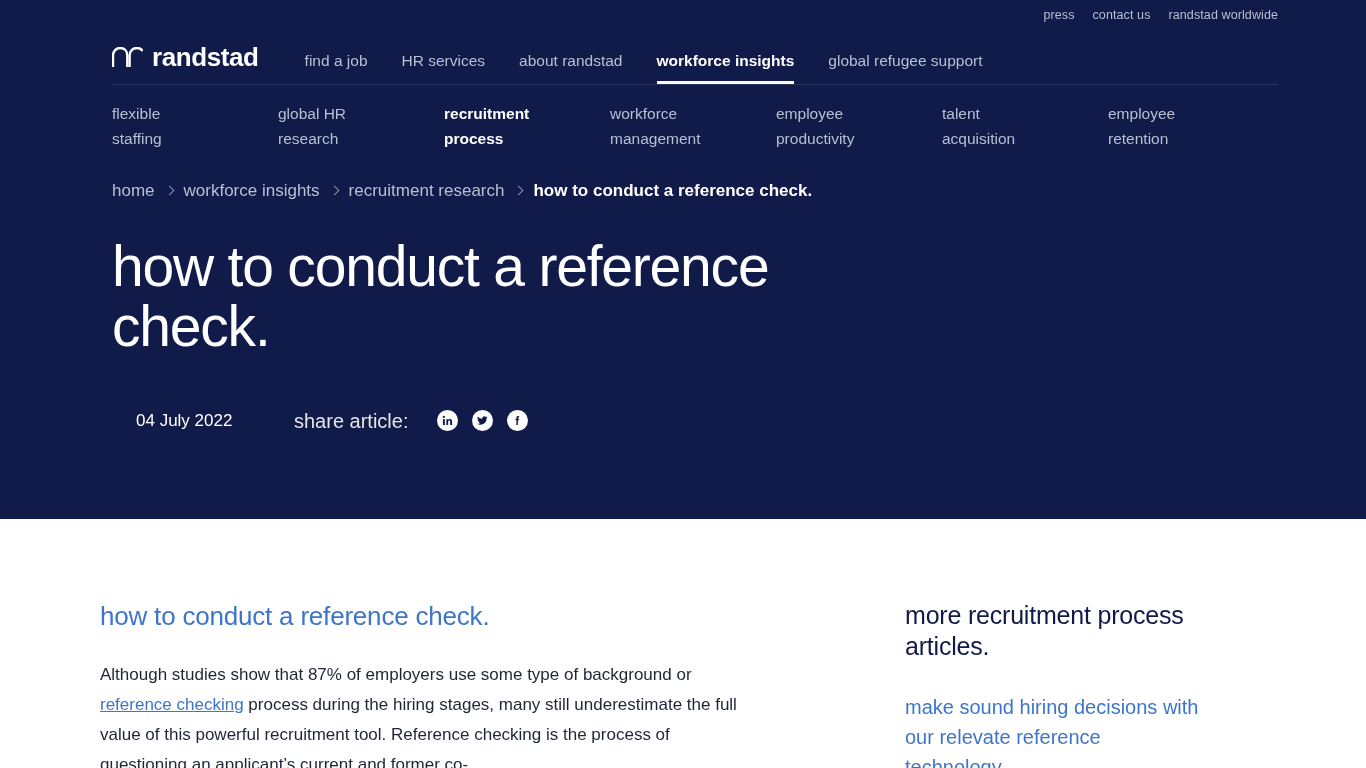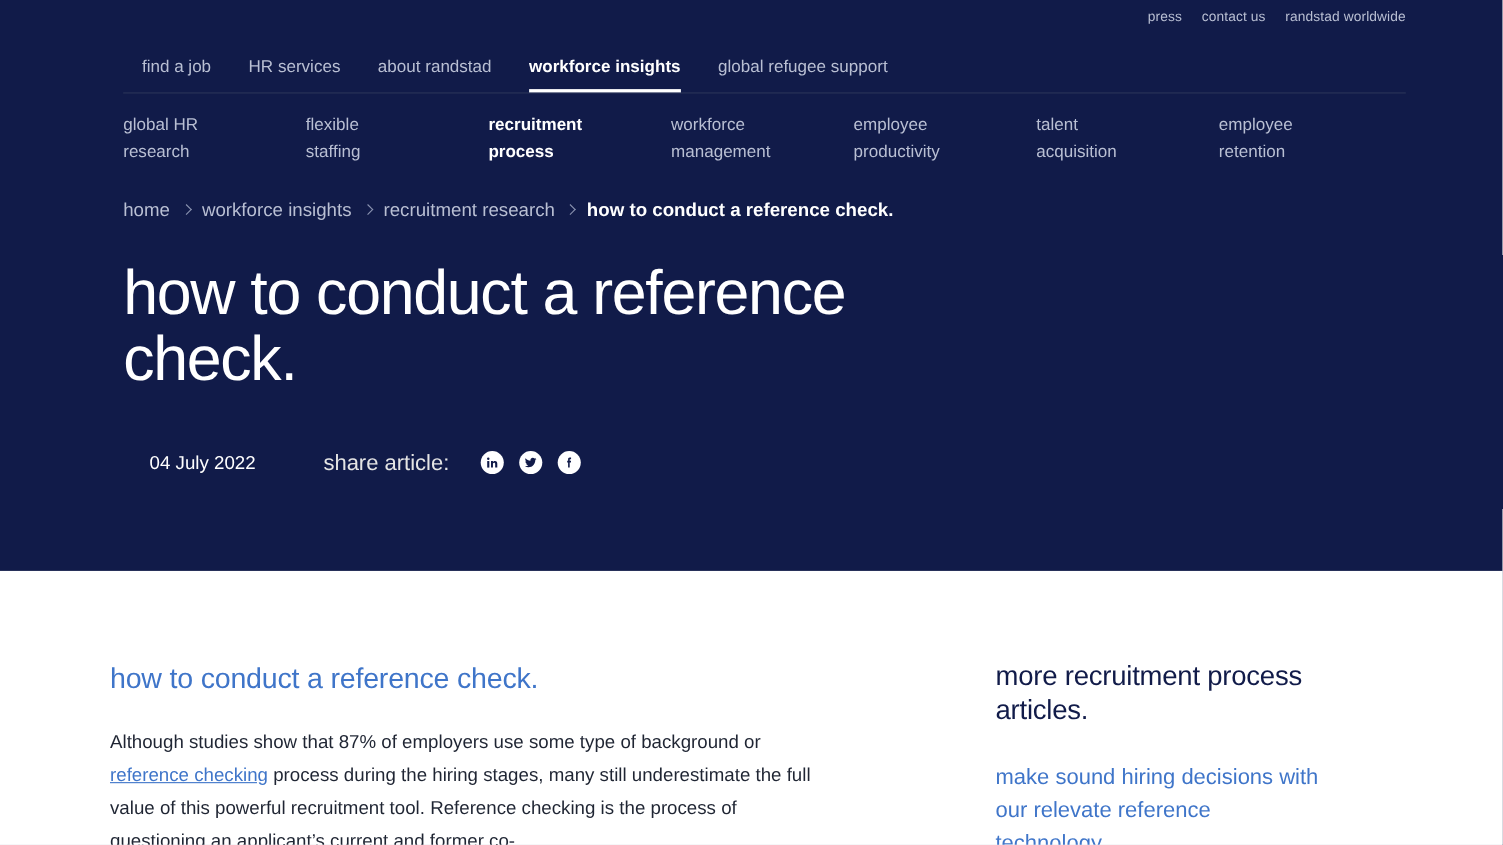--- a/index.html
+++ b/index.html
@@ -236,44 +236,53 @@
   <div class="wrap">
 
     <div class="topbar">
       <a href="#">press</a>
       <a href="#">contact us</a>
       <a href="#">randstad worldwide</a>
     </div>
 
     <div class="mainnav">
 
+      <a href="#" class="logo">
+        <span class="logo-mark">
+          <svg width="31" height="20" viewBox="0 0 31 20" fill="none" xmlns="http://www.w3.org/2000/svg">
+            <path d="M1 19 L1 8.5 C1 4 4.3 1 8.3 1 C12.3 1 15.3 4 15.3 8.5 L15.3 19" stroke="#ffffff" stroke-width="2.4" fill="none" stroke-linecap="square"></path>
+            <path d="M17.6 19 L17.6 8.5 C17.6 4 20.8 1 24.8 1 C27 1 28.9 1.8 30 3.1" stroke="#ffffff" stroke-width="2.4" fill="none" stroke-linecap="square"></path>
+          </svg>
+        </span>
+        <span class="logo-text">randstad</span>
+      </a>
 
       <div class="navlinks">
         <a href="#" class="navlink">find a job</a>
         <a href="#" class="navlink">HR services</a>
         <a href="#" class="navlink">about randstad</a>
         <a href="#" class="navlink active">workforce insights</a>
         <a href="#" class="navlink">global refugee support</a>
       </div>
 
     </div>
   </div>
 
   <div class="nav-divider"></div>
 
   <div class="wrap">
 
     <div class="subnav">
       <a href="#">
+        <span>flexible</span>
+        <span>staffing</span>
+      </a>
+      <a href="#">
         <span>global HR</span>
         <span>research</span>
-      </a>
-      <a href="#">
-        <span>flexible</span>
-        <span>staffing</span>
       </a>
       <a href="#" class="active">
         <span>recruitment</span>
         <span>process</span>
       </a>
       <a href="#">
         <span>workforce</span>
         <span>management</span>
       </a>
       <a href="#">

